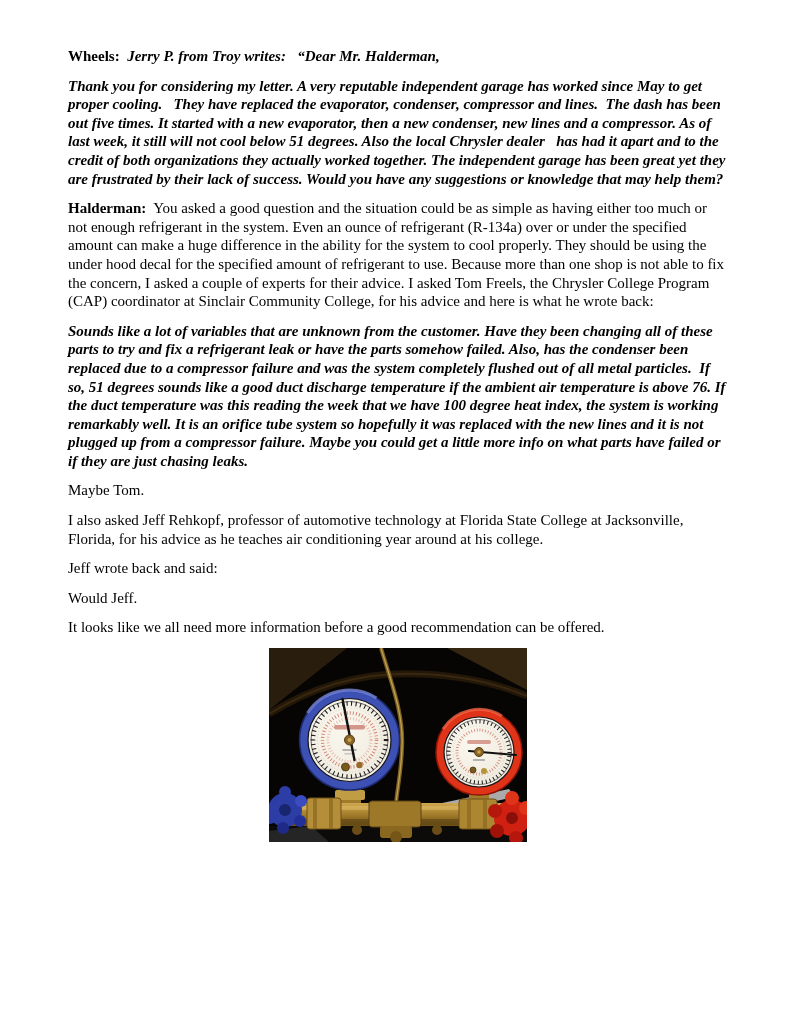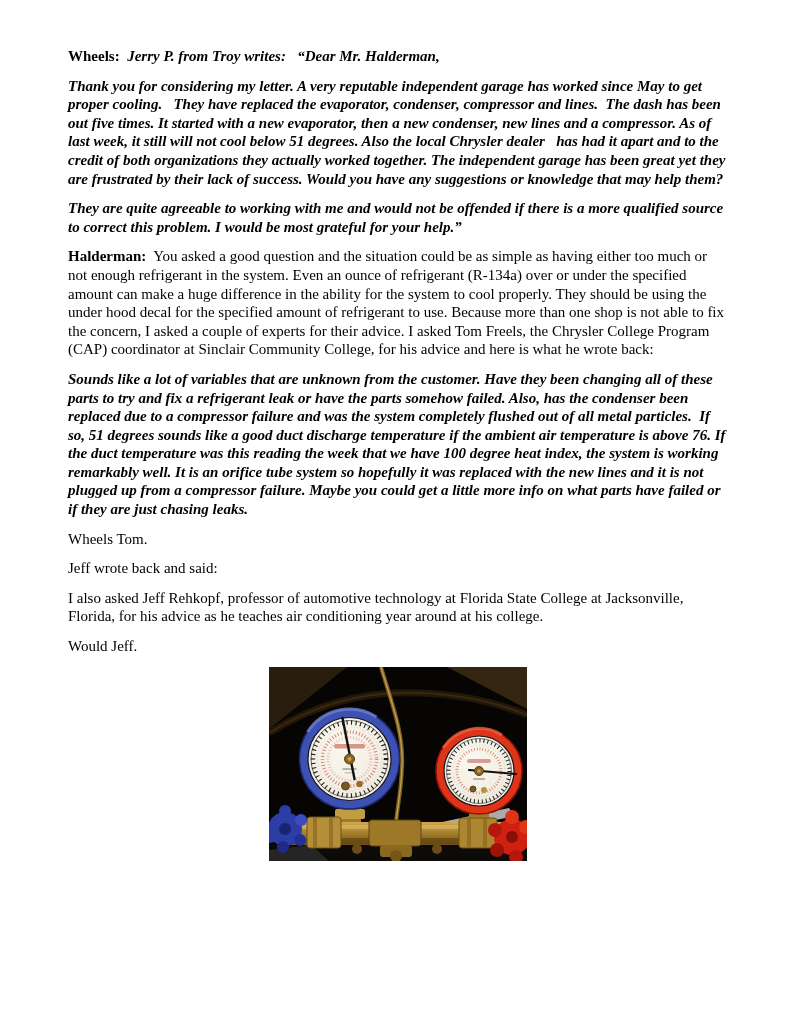--- a/index.html
+++ b/index.html
@@ -33,35 +33,35 @@
 </style>
 </head>
 <body>
 
 <div class="page">
 
   <p><span class="b">Wheels:</span><span class="bi">  Jerry P. from Troy writes:</span><span class="quote">   “Dear Mr. Halderman,</span></p>
 
   <p class="quote">Thank you for considering my letter. A very reputable independent garage has worked since May to get proper cooling.   They have replaced the evaporator, condenser, compressor and lines.  The dash has been out five times. It started with a new evaporator, then a new condenser, new lines and a compressor. As of last week, it still will not cool below 51 degrees. Also the local Chrysler dealer   has had it apart and to the credit of both organizations they actually worked together. The independent garage has been great yet they are frustrated by their lack of success. Would you have any suggestions or knowledge that may help them?</p>
 
-  <p class="quote">They are quite agreeable to working with me and would not be offended if there is a more qualified source to correct this problem. I would be most grateful for your help.”</p>
 
   <p><span class="b">Halderman:</span><span>  You asked a good question and the situation could be as simple as having either too much or not enough refrigerant in the system. Even an ounce of refrigerant (R-134a) over or under the specified amount can make a huge difference in the ability for the system to cool properly. They should be using the under hood decal for the specified amount of refrigerant to use. Because more than one shop is not able to fix the concern, I asked a couple of experts for their advice. I asked Tom Freels, the Chrysler College Program (CAP) coordinator at Sinclair Community College, for his advice and here is what he wrote back:</span></p>
 
   <p class="quote">Sounds like a lot of variables that are unknown from the customer. Have they been changing all of these parts to try and fix a refrigerant leak or have the parts somehow failed. Also, has the condenser been replaced due to a compressor failure and was the system completely flushed out of all metal particles.  If so, 51 degrees sounds like a good duct discharge temperature if the ambient air temperature is above 76. If the duct temperature was this reading the week that we have 100 degree heat index, the system is working remarkably well. It is an orifice tube system so hopefully it was replaced with the new lines and it is not plugged up from a compressor failure. Maybe you could get a little more info on what parts have failed or if they are just chasing leaks.</p>
 
-  <p>Wheels Tom.</p>
+  <p>Maybe Tom.</p>
+
+  <p>I also asked Jeff Rehkopf, professor of automotive technology at Florida State College at Jacksonville, Florida, for his advice as he teaches air conditioning year around at his college.</p>
 
   <p>Jeff wrote back and said:</p>
-
-  <p>I also asked Jeff Rehkopf, professor of automotive technology at Florida State College at Jacksonville, Florida, for his advice as he teaches air conditioning year around at his college.</p>
 
 
   <p>Would Jeff.</p>
 
+  <p>It looks like we all need more information before a good recommendation can be offered.</p>
 
   <figure class="photo" aria-label="Refrigerant manifold gauge set: blue low-side gauge with needle near 65 psi and red high-side gauge with needle near 250 psi, mounted on a brass manifold with blue and red valve knobs against a dark background">
     <svg width="258" height="194" viewBox="0 0 258 194" xmlns="http://www.w3.org/2000/svg" role="img">
       <defs>
         <linearGradient id="brass" x1="0" y1="0" x2="0" y2="1">
           <stop offset="0" stop-color="#cfa850"></stop>
           <stop offset="0.45" stop-color="#a8822e"></stop>
           <stop offset="1" stop-color="#6e5016"></stop>
         </linearGradient>
         <radialGradient id="faceShade" cx="0.4" cy="0.35" r="0.9">

